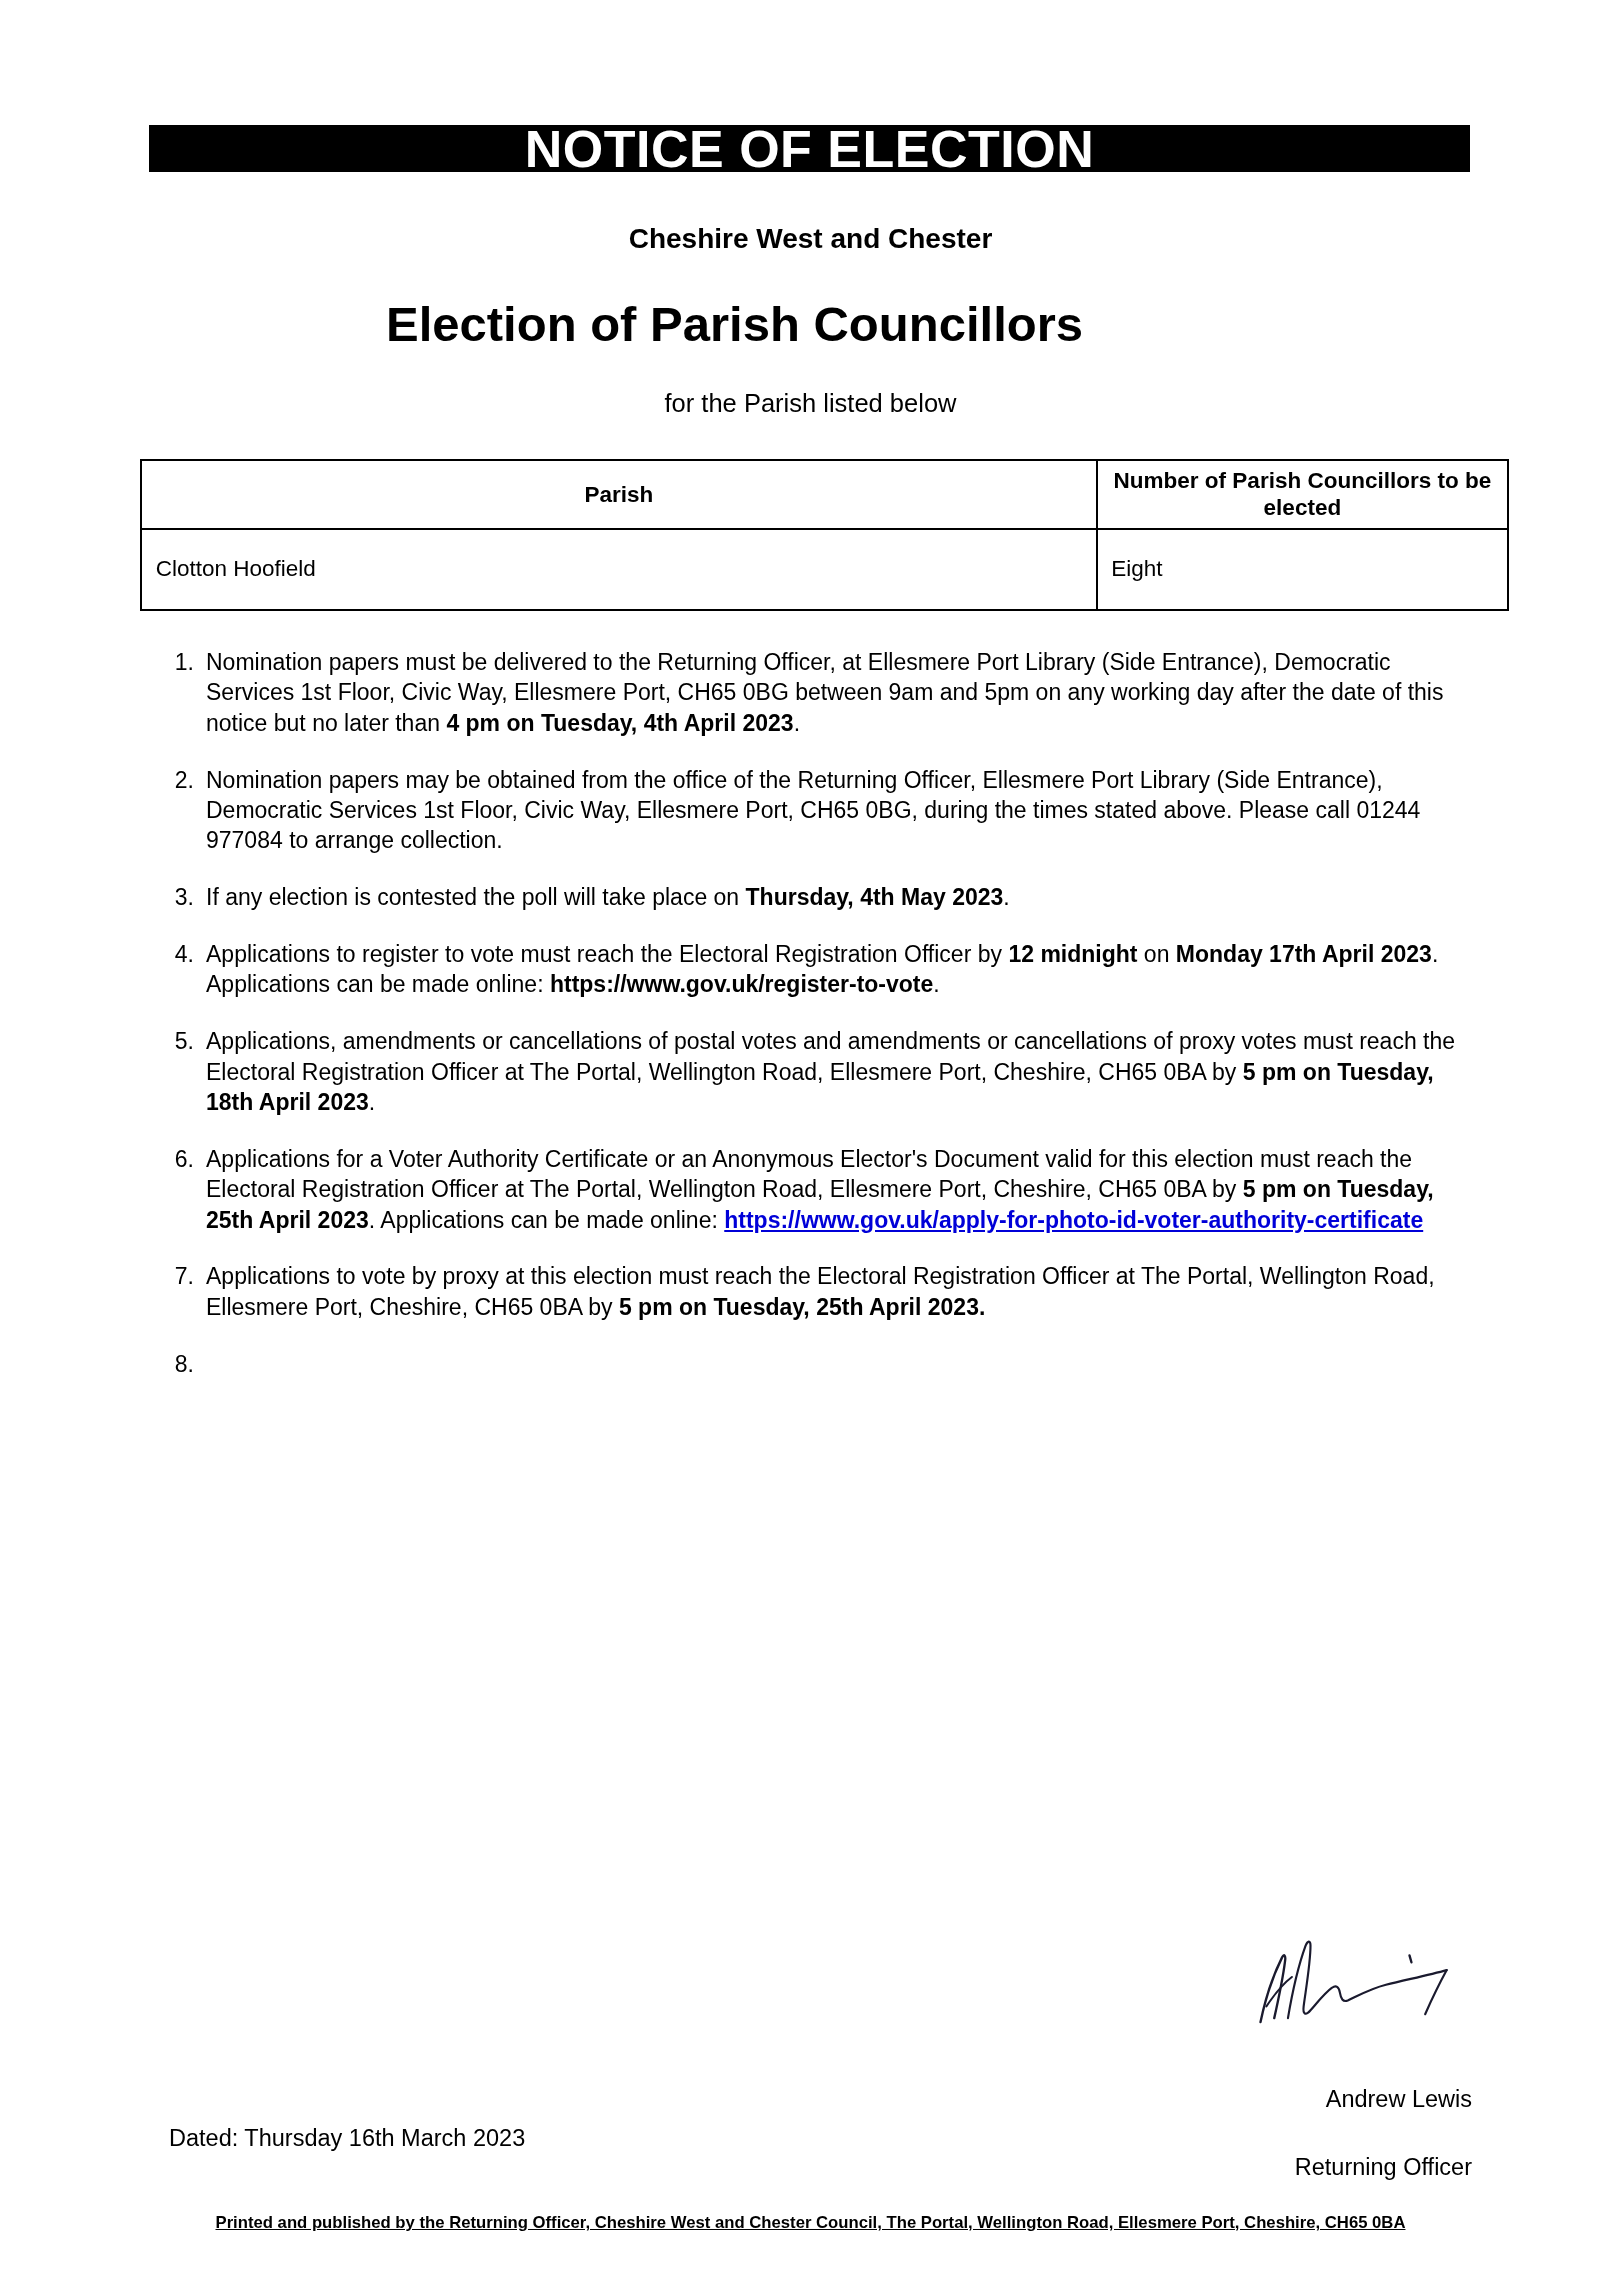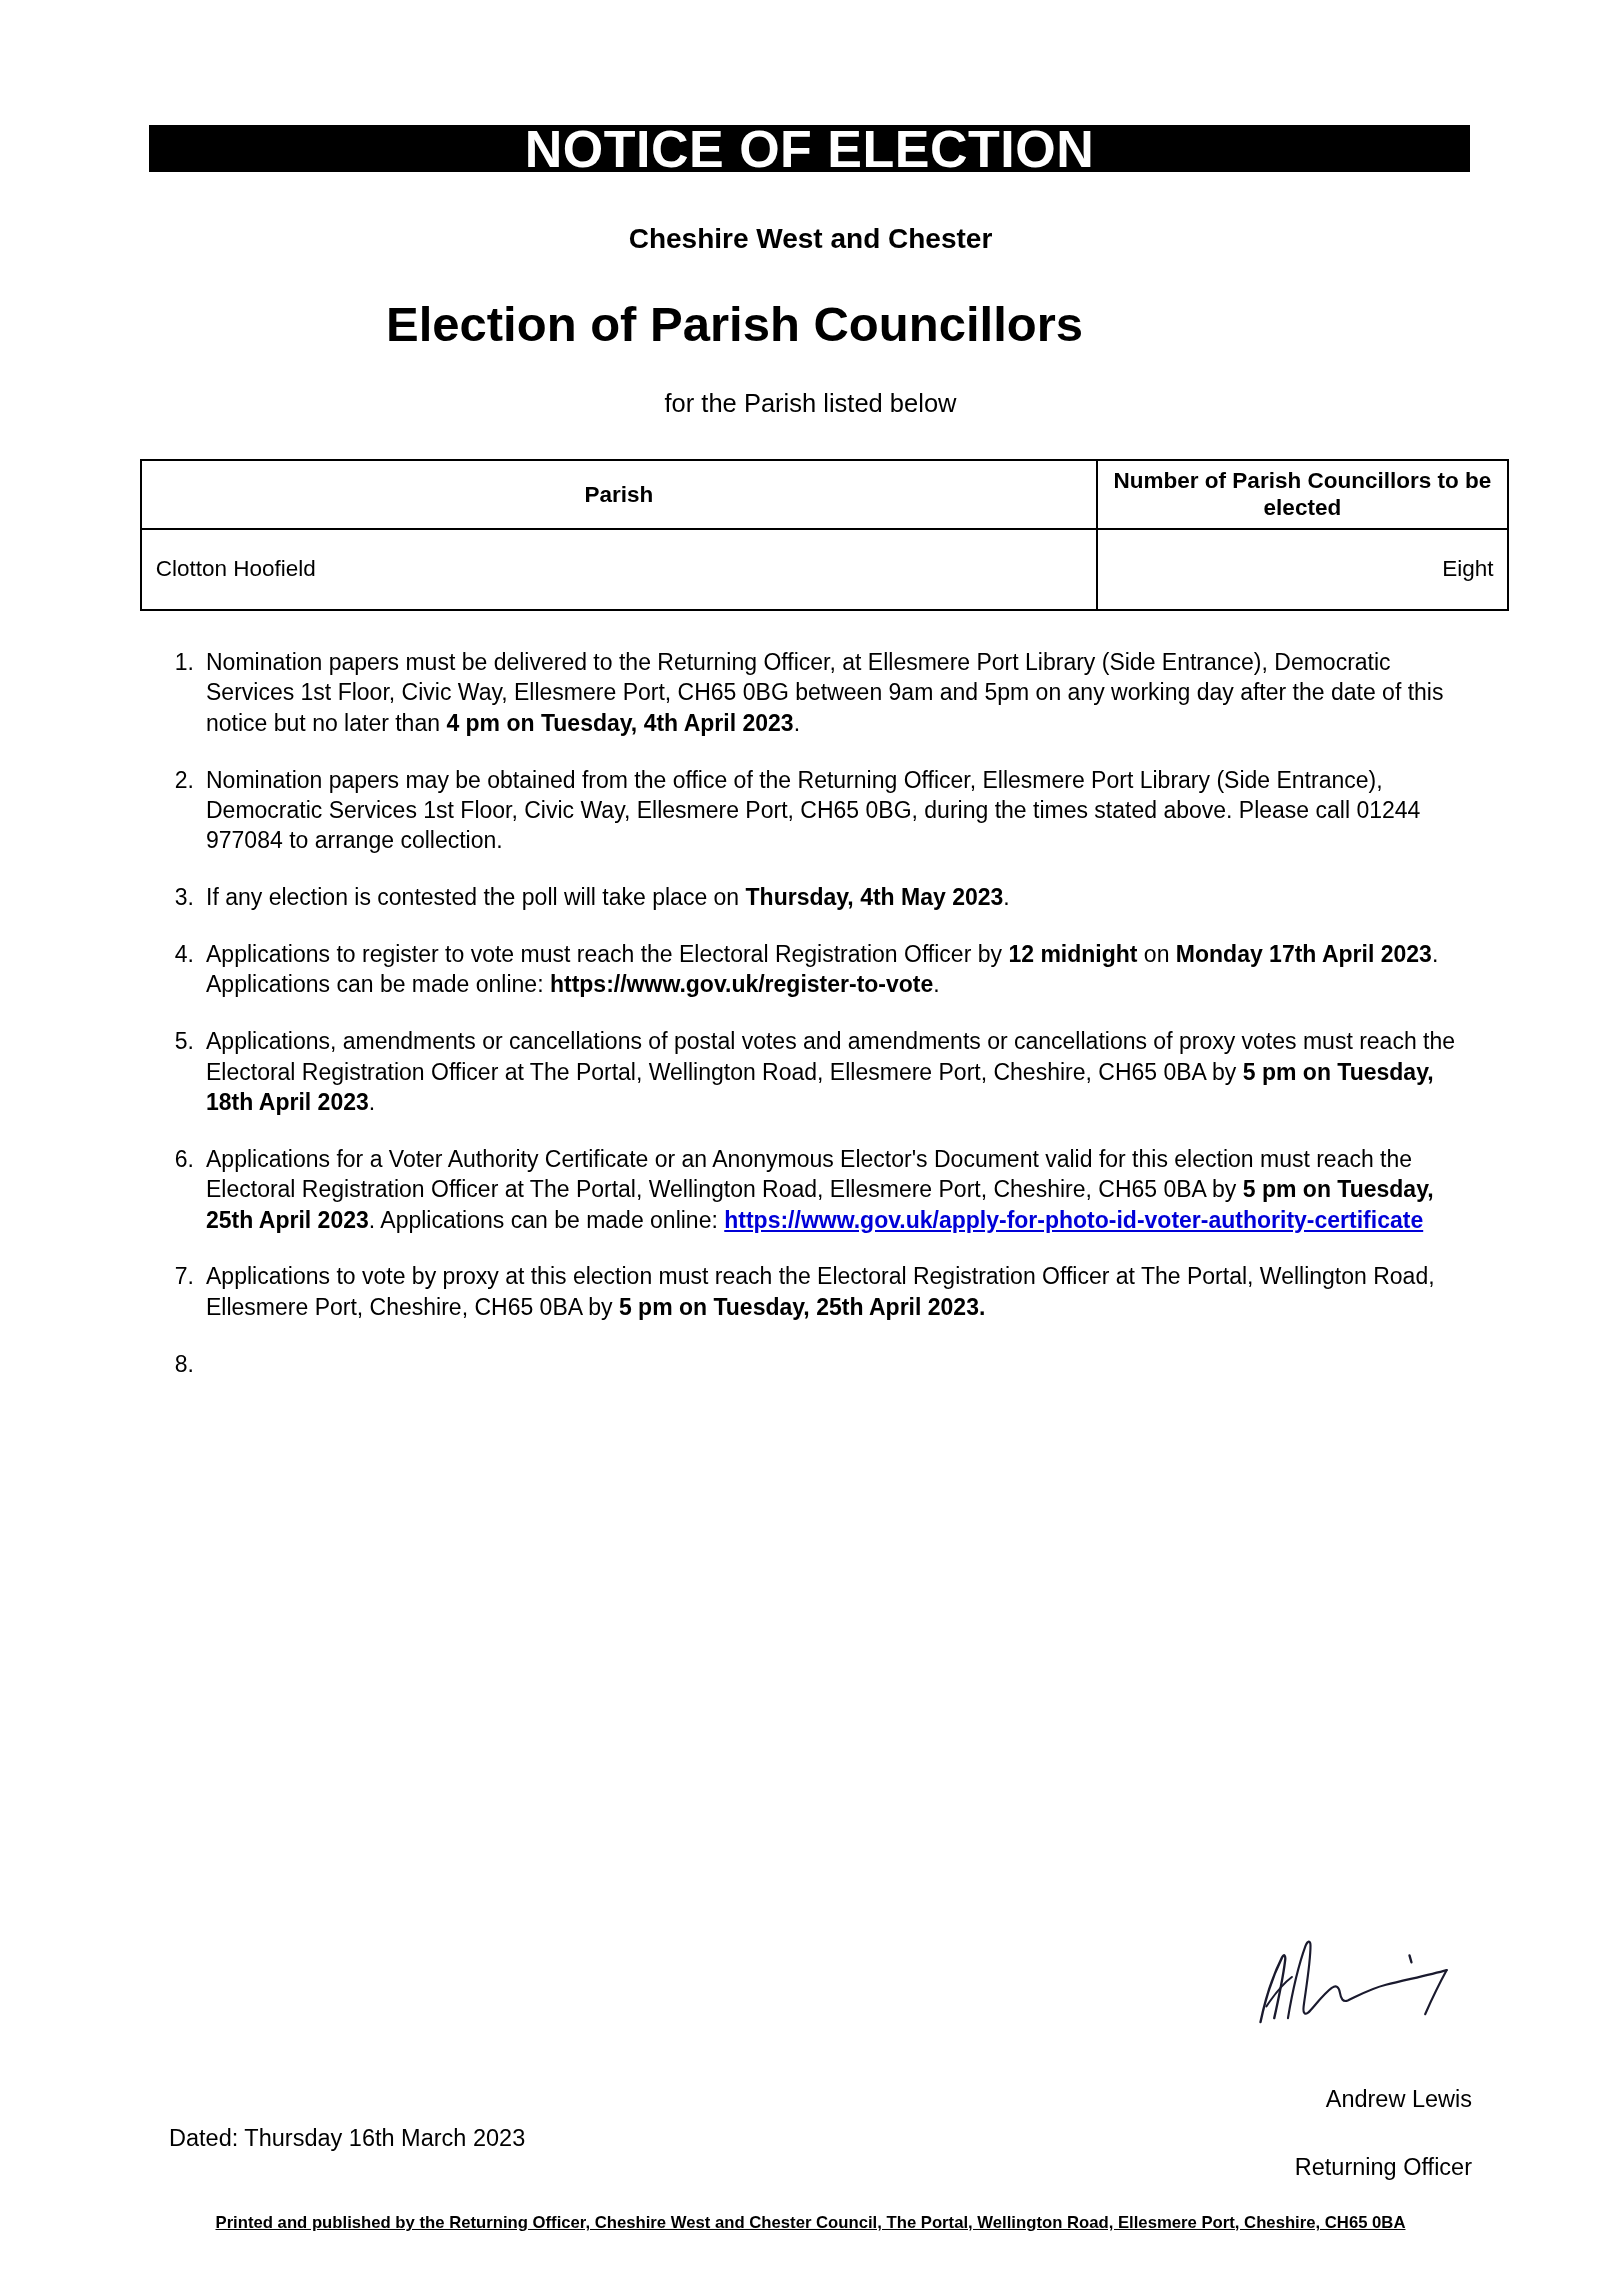--- a/index.html
+++ b/index.html
@@ -91,21 +91,21 @@
     padding: 3.9px 7.8px;
     line-height: 1.2;
   }
   .parish-table td {
     font-weight: normal;
     height: 71px;
     padding: 3.9px 13.7px;
   }
   .col-parish { width: 938px; }
   .col-count  { width: 394px; }
-  .cell-center { text-align: right; }
+  .cell-center { text-align: left; }
   .cell-left { text-align: left; margin-top: 18px; }
 
   
   .notes {
     position: absolute;
     left: 149px;
     top: 647px;
     width: 1323px;
   }
   .note {

